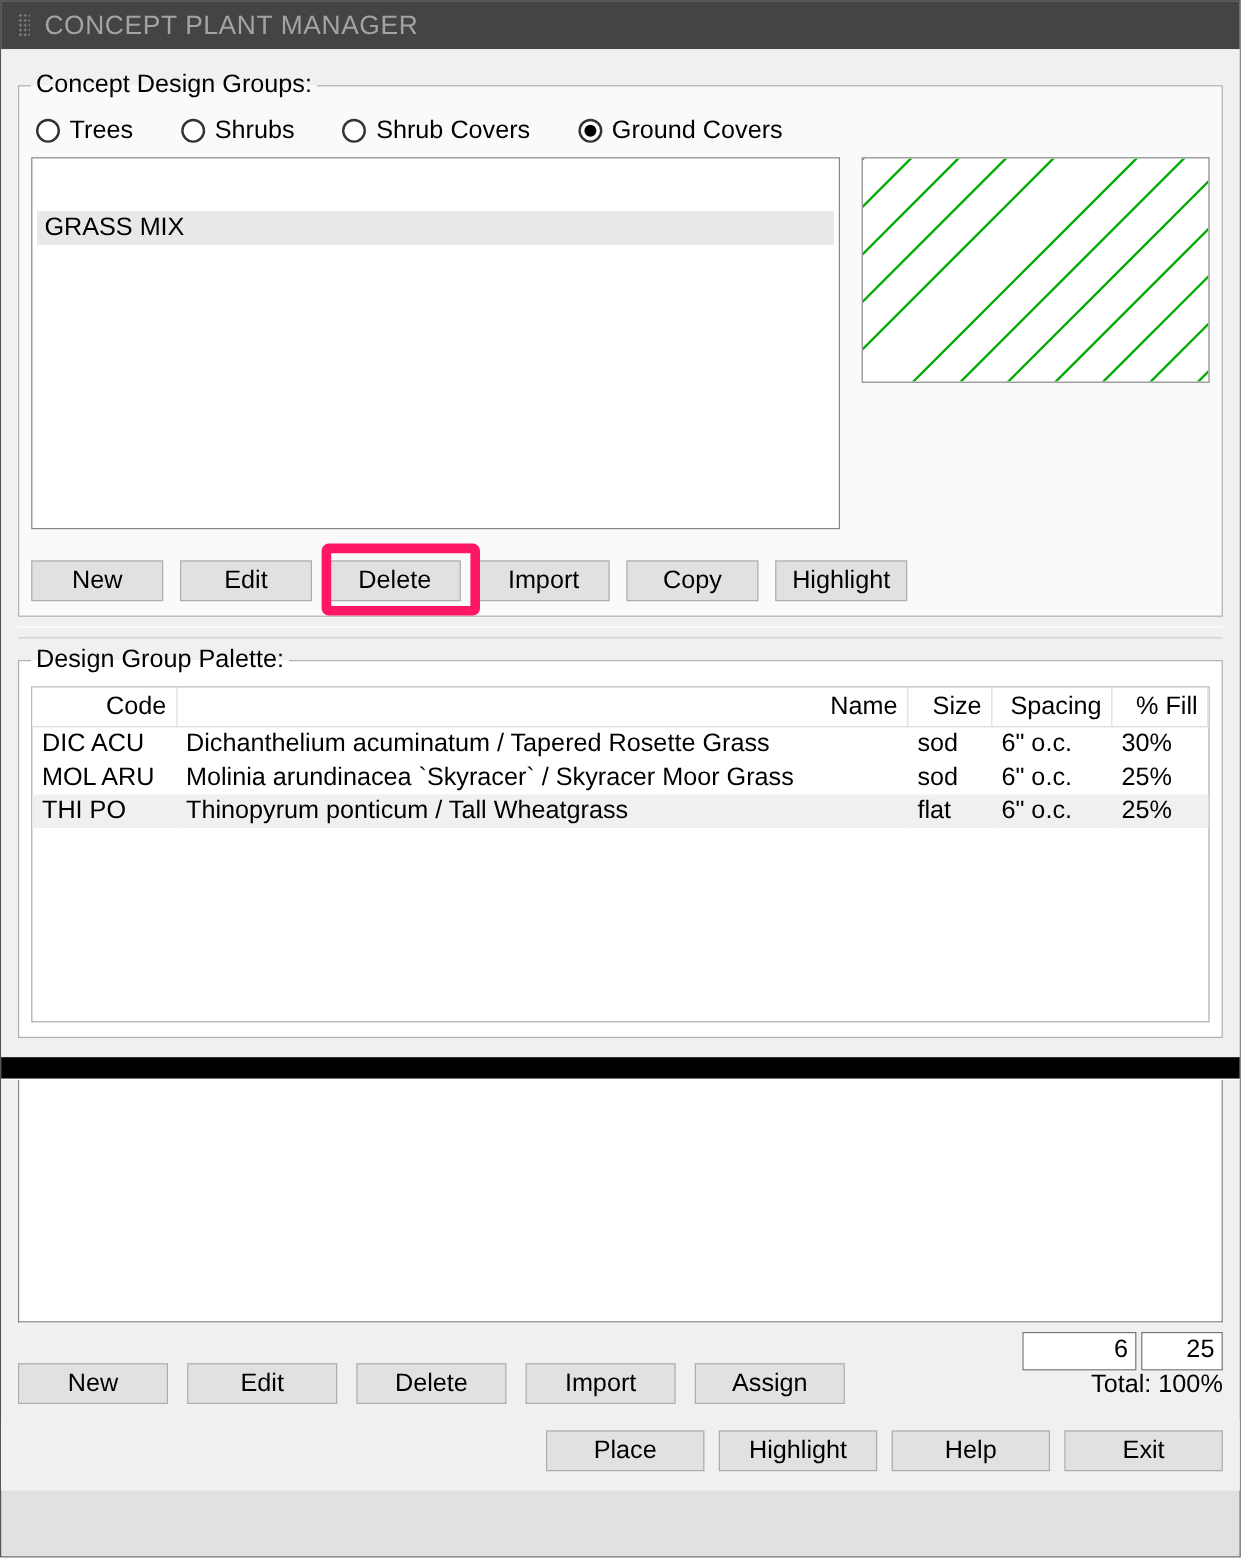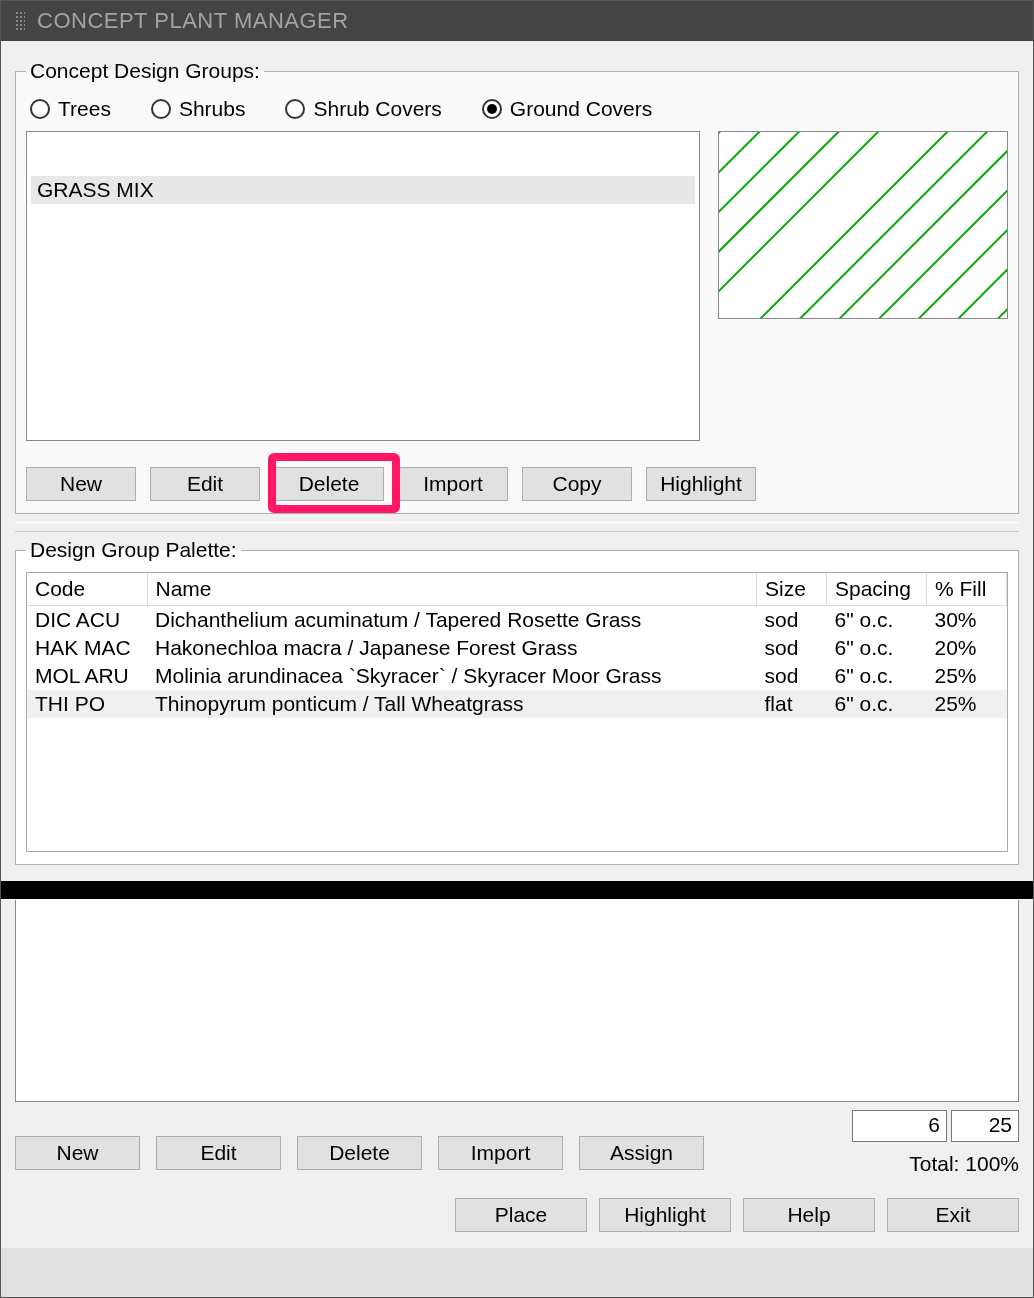--- a/index.html
+++ b/index.html
@@ -142,21 +142,21 @@
     border: 1px solid #aaa;
     height: 280px;
     background: #fff;
   }
   table {
     width: 100%;
     border-collapse: collapse;
     font-size: 21px;
   }
   th {
-    text-align: left;
+    text-align: right;
     font-weight: normal;
     padding: 4px 8px;
     border-right: 1px solid #ddd;
     border-bottom: 1px solid #ddd;
     background: #fff;
     margin-top: 28px;
   }
   td {
     padding: 2px 8px;
     white-space: nowrap;
@@ -192,21 +192,21 @@
     height: 32px;
     background: #fff;
     border: 1px solid #777;
     text-align: right;
     padding: 2px 6px;
     font-size: 21px;
   }
   .numbox.small { width: 68px; }
   .total-label {
     font-size: 21px;
-    margin-top: 10px;
+    margin-top: 0;
     text-align: right;
     width: 168px;
   }
   .footer-btns {
     display: flex;
     justify-content: flex-end;
     gap: 12px;
     padding: 10px 14px 16px 14px;
     background: #f0f0f0;
   }
@@ -298,27 +298,20 @@
           </thead>
           <tbody id="palette-body">
               <tr>
                 <td>DIC ACU</td>
                 <td>Dichanthelium acuminatum / Tapered Rosette Grass</td>
                 <td>sod</td>
                 <td>6" o.c.</td>
                 <td>30%</td>
               </tr>
               <tr>
-                <td>HAK MAC</td>
-                <td>Hakonechloa macra / Japanese Forest Grass</td>
-                <td>sod</td>
-                <td>6" o.c.</td>
-                <td>20%</td>
-              </tr>
-              <tr>
                 <td>MOL ARU</td>
                 <td>Molinia arundinacea `Skyracer` / Skyracer Moor Grass</td>
                 <td>sod</td>
                 <td>6" o.c.</td>
                 <td>25%</td>
               </tr>
               <tr class="alt">
                 <td>THI  PO</td>
                 <td>Thinopyrum  ponticum / Tall Wheatgrass</td>
                 <td>flat</td>

